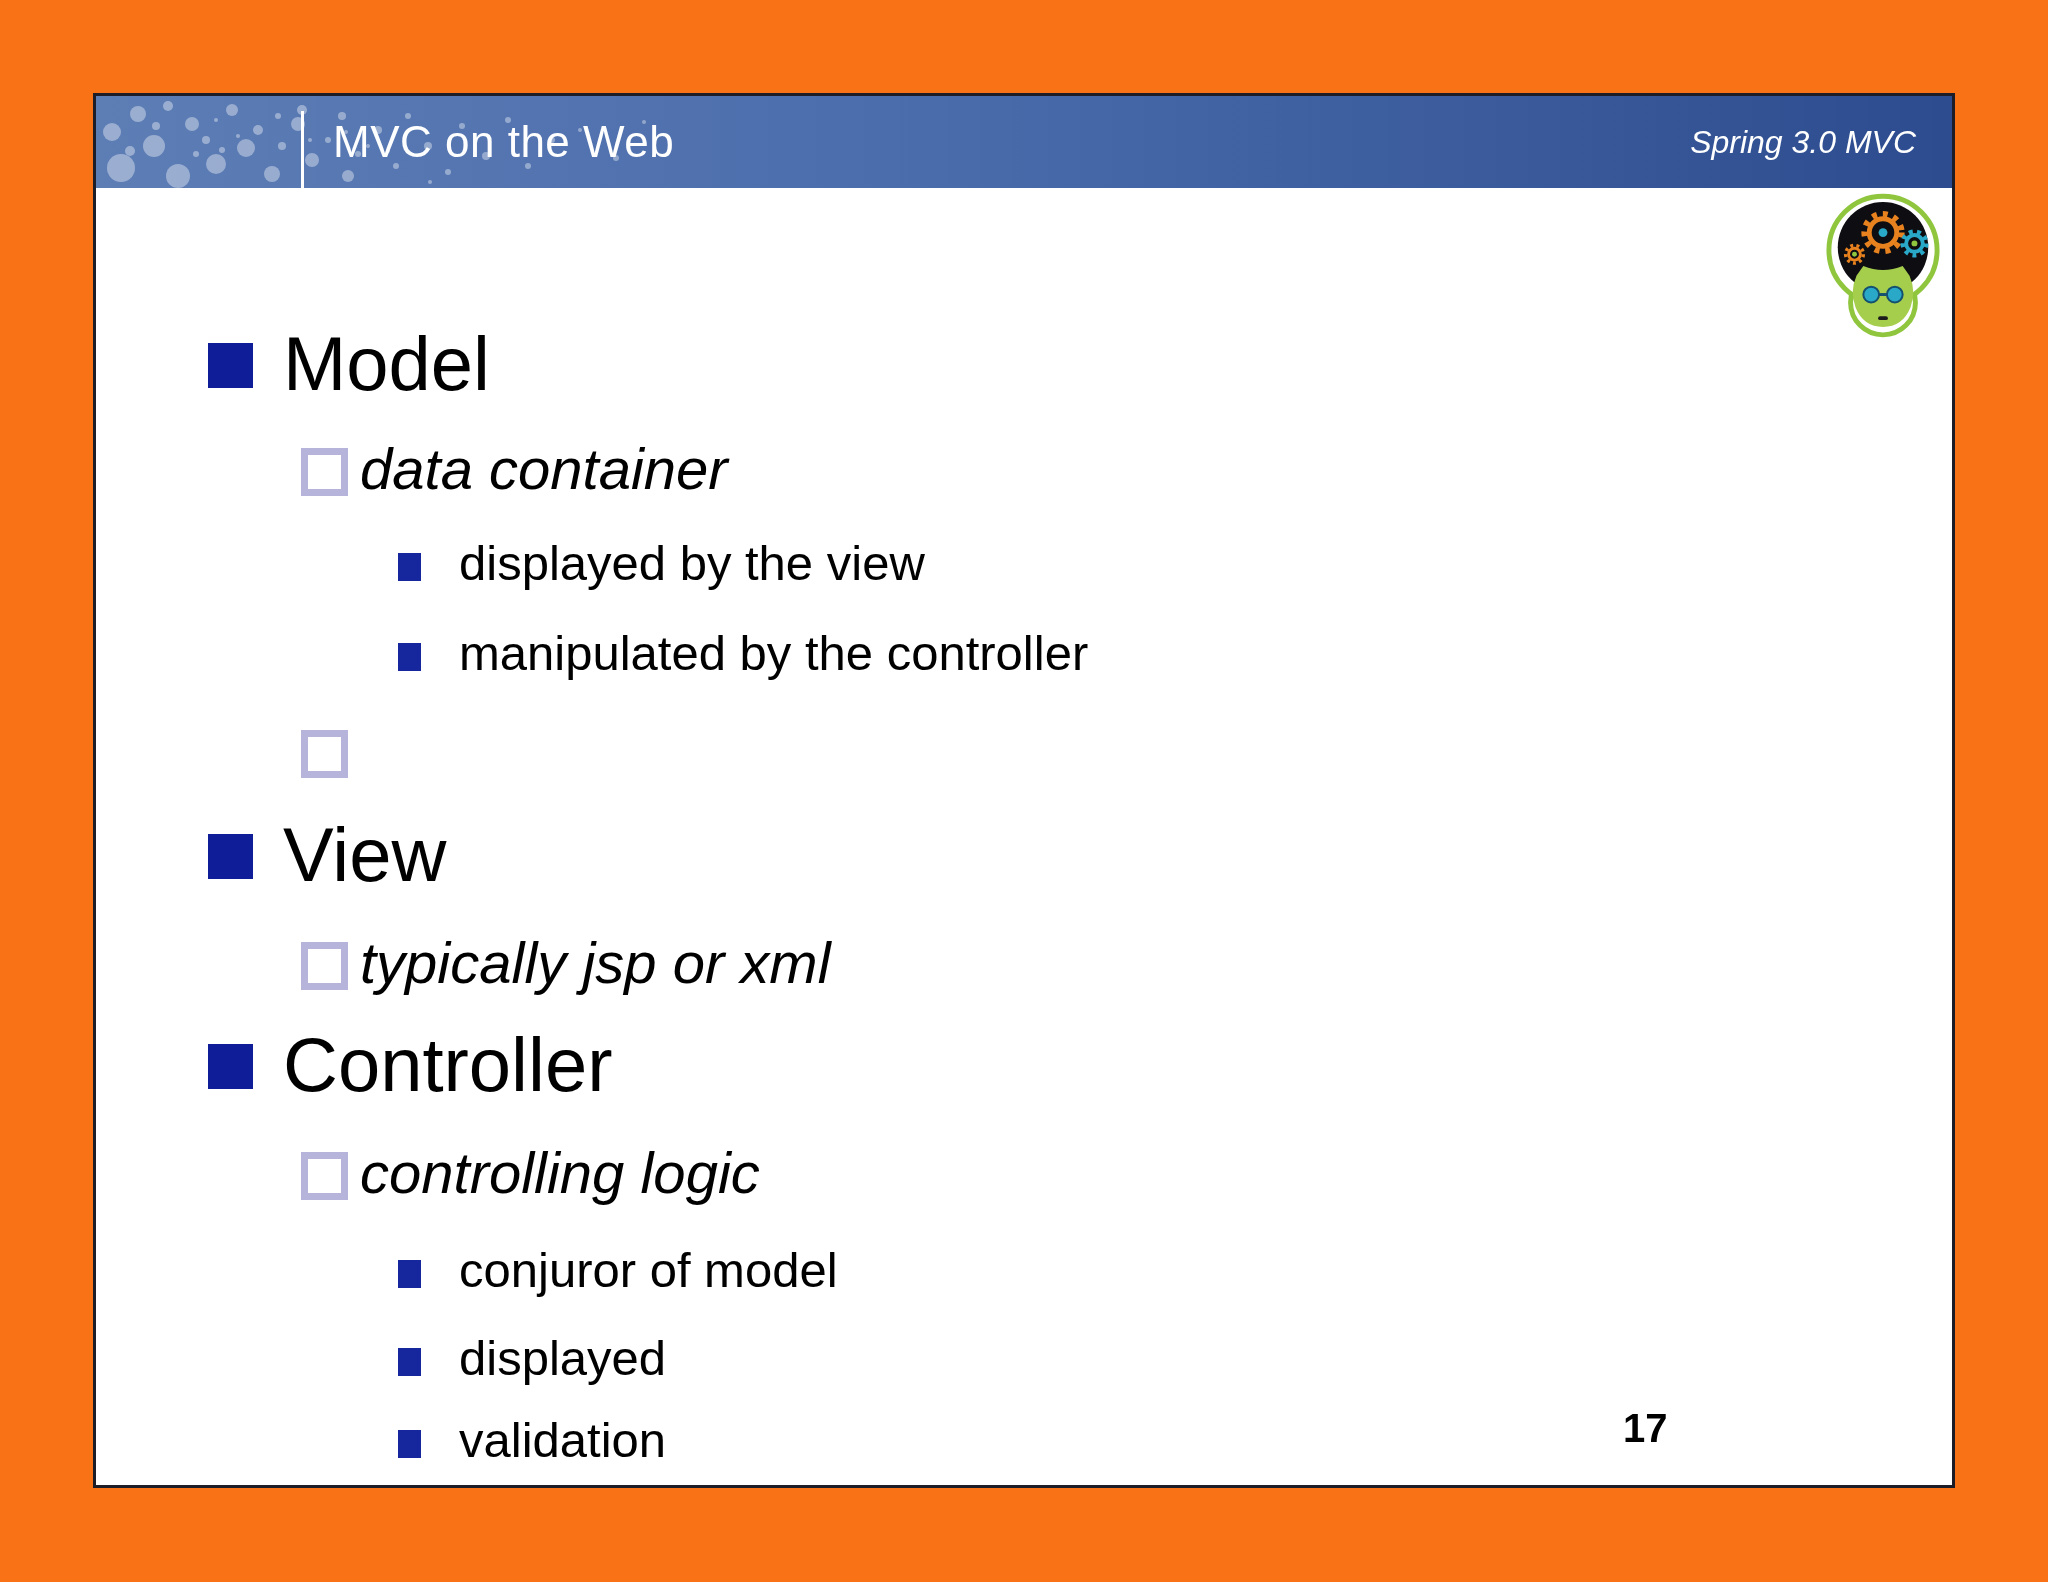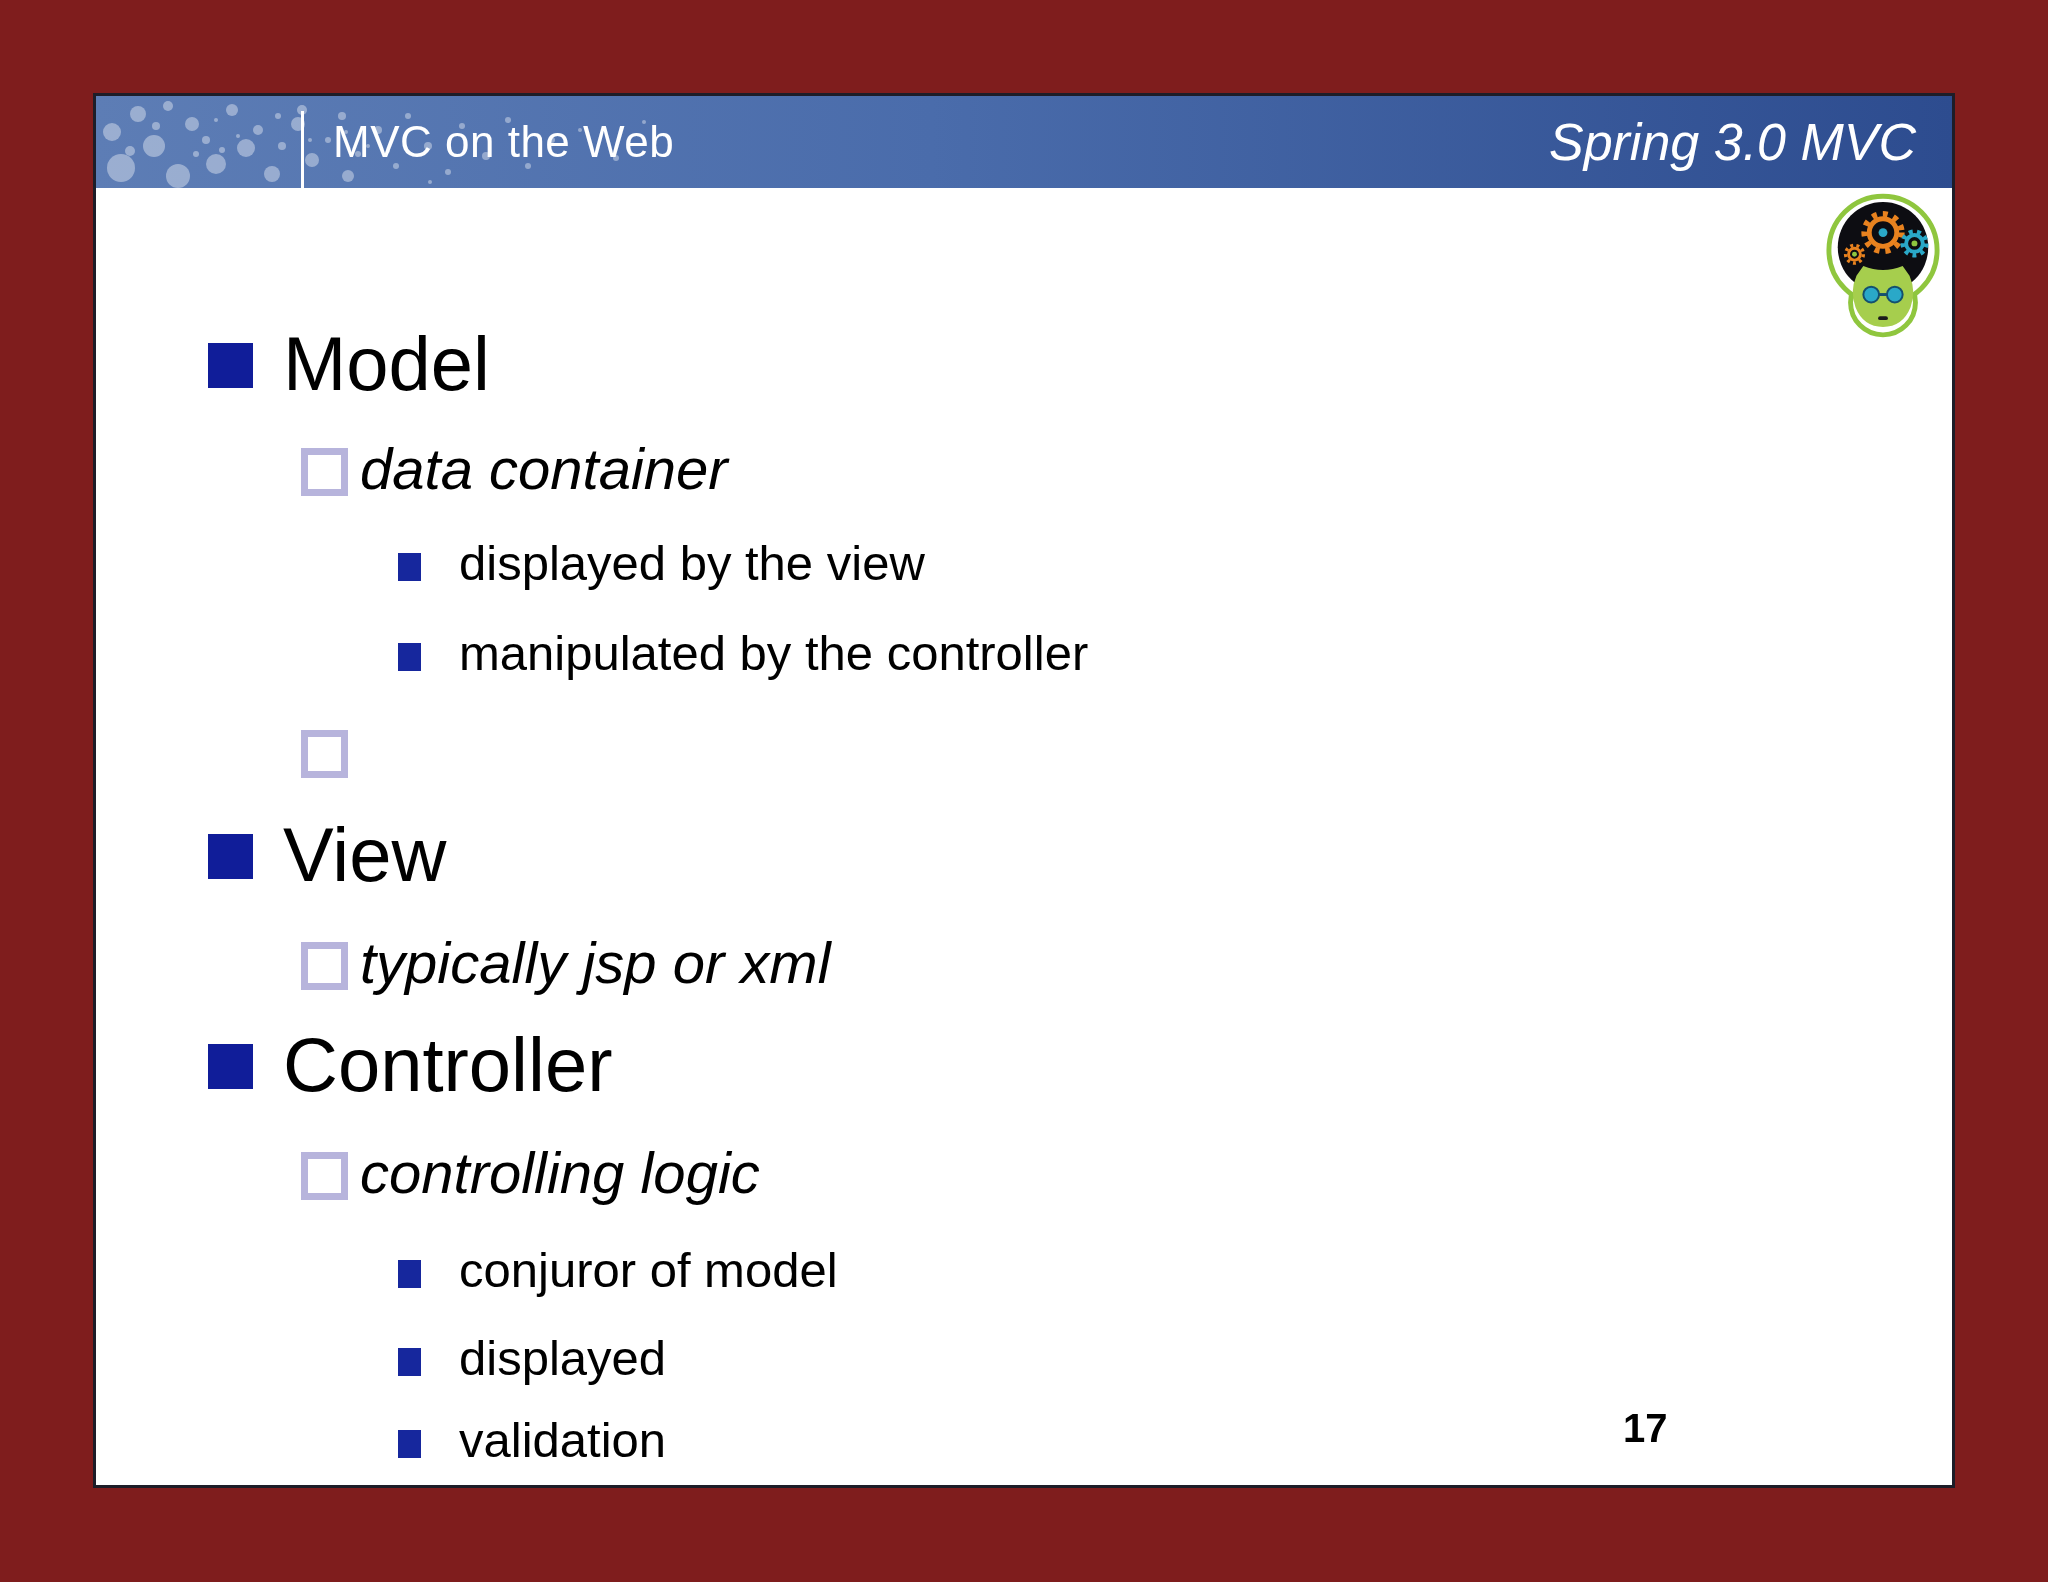--- a/index.html
+++ b/index.html
@@ -1,37 +1,37 @@
 <!DOCTYPE html>
 <html><head>
 <meta charset="utf-8">
 <style>
   html,body{margin:0;padding:0;background:#ffffff;}
   .canvas{
-    position:relative;width:2048px;height:1582px;background:#7f1d1d;overflow:hidden;
+    position:relative;width:2048px;height:1582px;background:#f97316;overflow:hidden;
     font-family:"Liberation Sans", sans-serif;
   }
   .slide{
     position:absolute;left:93px;top:93px;width:1862px;height:1395px;
     background:#ffffff;border:3px solid #1d1d28;box-sizing:border-box;
   }
   
   .header{
     position:absolute;left:0;top:0;width:100%;height:92px;
     background:linear-gradient(to right,#5d7db5 0%,#4a6cab 45%,#2d4c8f 100%);
   }
   .dots{position:absolute;left:0;top:0;height:92px;width:620px;}
   .vline{position:absolute;left:205px;top:15px;width:3px;height:77px;background:#ffffff;}
   .title{
     position:absolute;left:237px;top:0;height:92px;display:flex;align-items:center;
     color:#ffffff;font-size:44px;letter-spacing:0.5px;
   }
   .subtitle{
     position:absolute;right:36px;top:0;height:92px;display:flex;align-items:center;
-    color:#ffffff;font-size:52px;font-style:italic;
+    color:#ffffff;font-size:32px;font-style:italic;
   }
   
   .logo{position:absolute;left:1728px;top:97px;width:118px;height:148px;}
   
   .row{position:absolute;display:flex;align-items:center;color:#000000;white-space:nowrap;margin-top:24px;}
   .lvl1{left:112px;height:90px;gap:30px;font-size:76px;}
   .lvl2{left:205px;height:70px;gap:12px;font-size:58px;font-style:italic;}
   .lvl3{left:302px;height:60px;gap:38px;font-size:49px;}
   .sq1{width:45px;height:45px;background:#101d99;flex:none;margin-top:4px;}
   .sq2{width:47px;height:48px;border:7px solid #b7b4dc;background:#ffffff;box-sizing:border-box;flex:none;margin-top:8px;}

